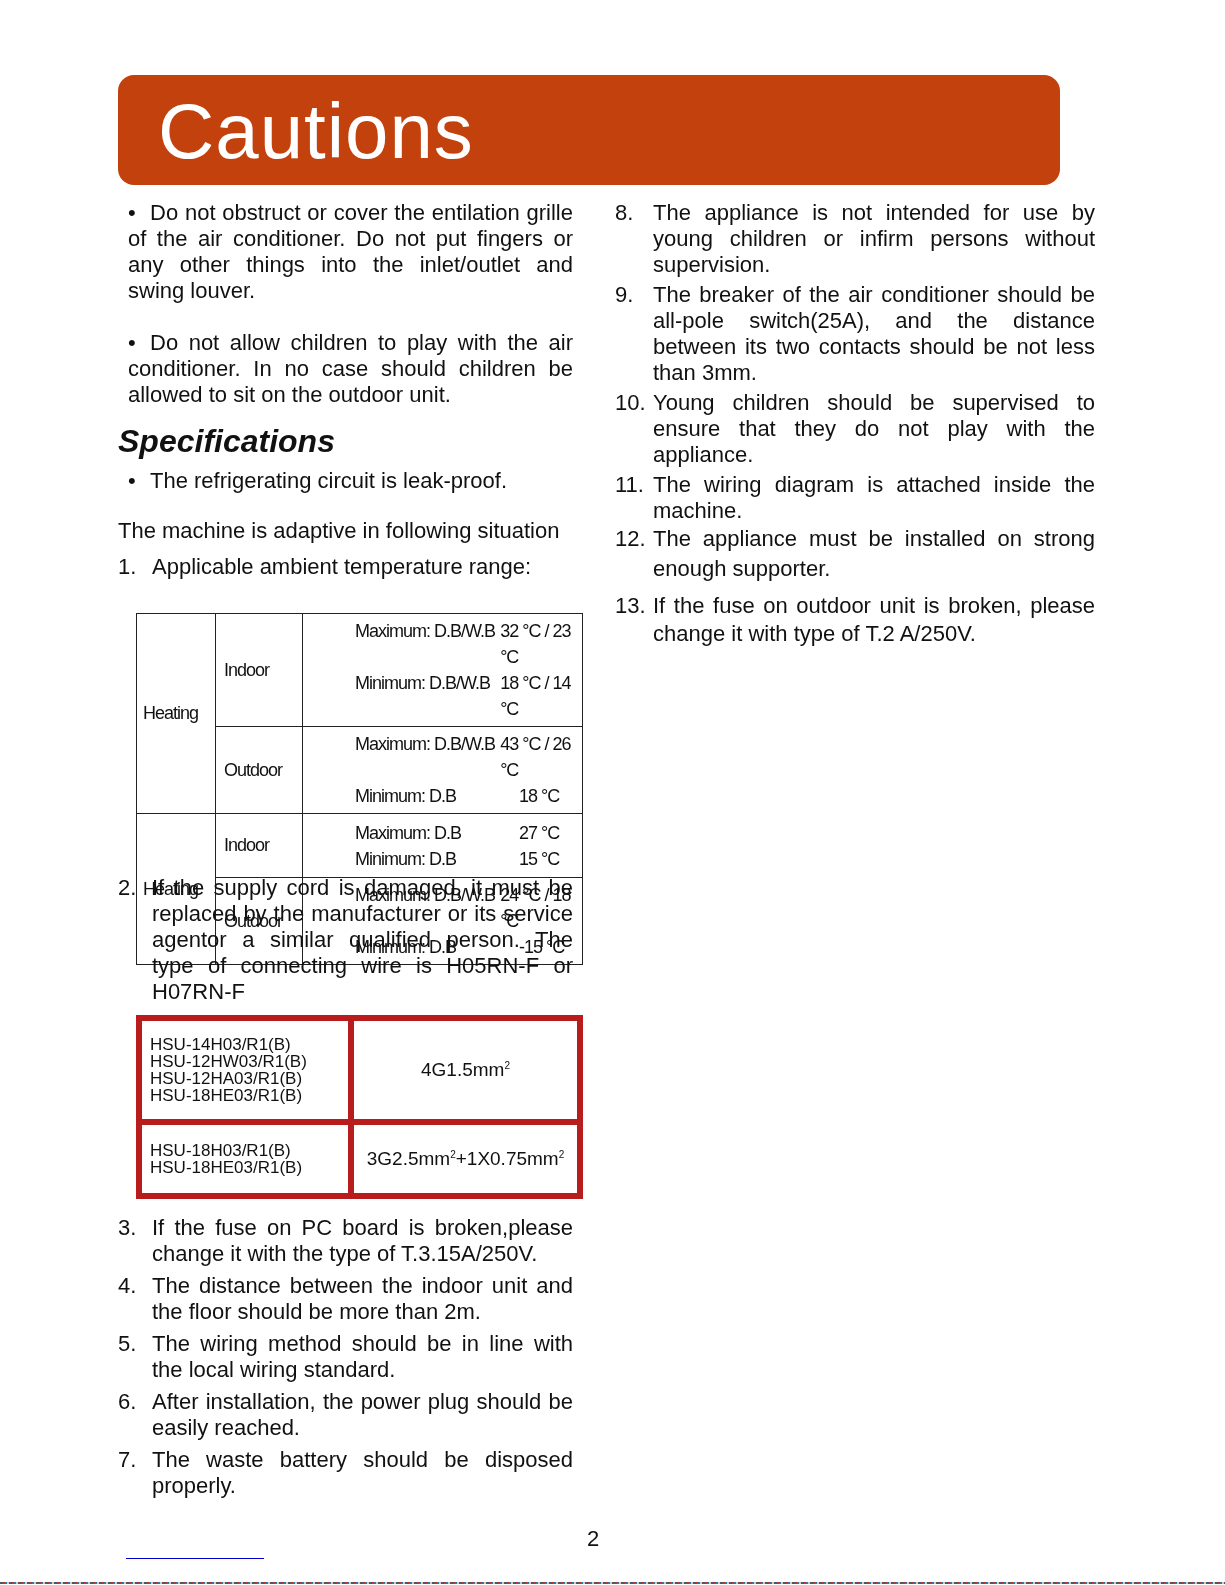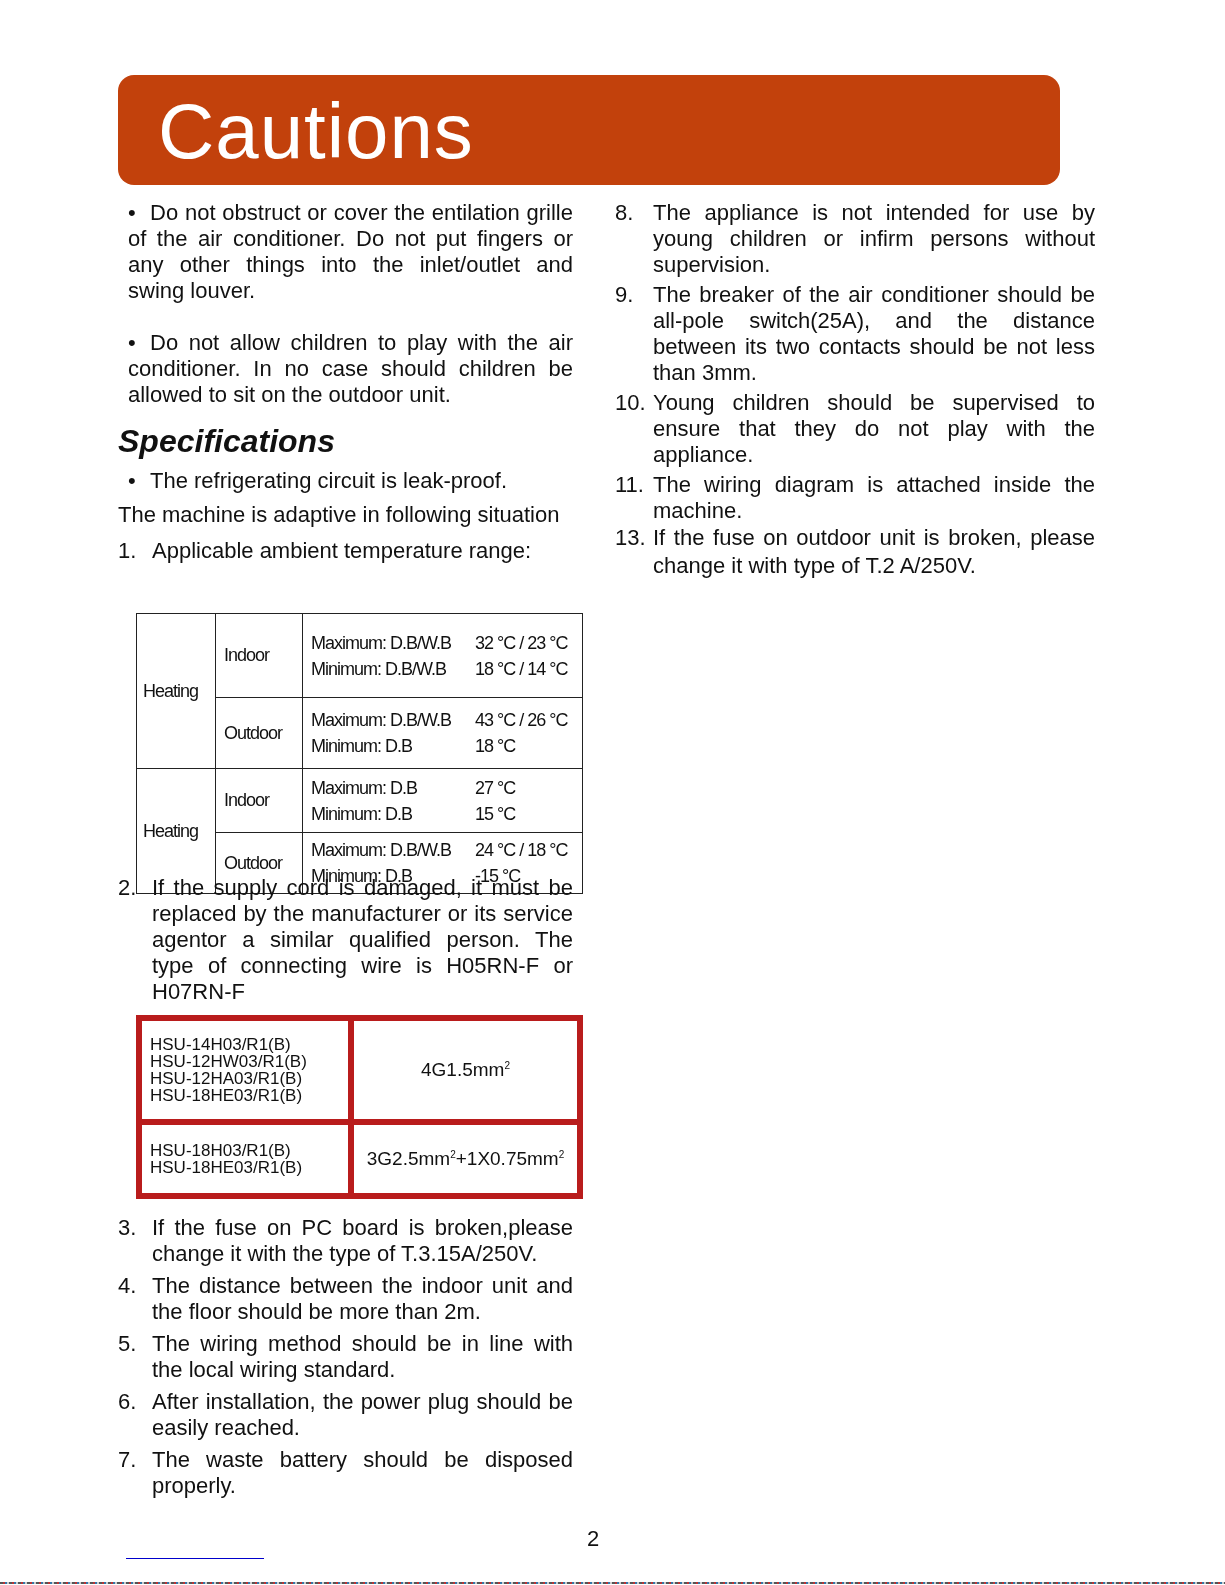--- a/index.html
+++ b/index.html
@@ -33,21 +33,21 @@
 
   table { border-collapse: collapse; }
   .temp-table {
     position: absolute; left: 136px; top: 613px; width: 447px;
     font-size: 18px; letter-spacing: -1px;
   }
   .temp-table td { border: 1px solid #222; padding: 0 0 0 6px; vertical-align: middle; }
   .temp-table td.mode { width: 72px; }
   .temp-table td.loc { width: 78px; padding-left: 8px; }
   .temp-table td.vals { padding: 4px 0 4px 8px; line-height: 26px; }
-  .vrow { display: flex; }
+  .vrow { display: flex; margin-left: 44px; }
   .vrow .lbl { width: 164px; }
   .temp-table tr.r1 td { height: 75px; }
   .temp-table tr.r2 td { height: 62px; }
   .temp-table tr.r3 td { height: 55px; }
   .temp-table tr.r4 td { height: 48px; }
 
   .wire-table {
     position: absolute; left: 136px; top: 1015px; width: 447px;
     font-size: 17px;
   }
@@ -77,21 +77,21 @@
   <p class="para bullet-line">
     <span class="dot">•</span><span>Do not obstruct or cover the  entilation grille of the air conditioner. Do not put fingers or any other things into the inlet/outlet and swing louver.</span>
   </p>
   <div class="gap-lg"></div>
   <p class="para bullet-line">
     <span class="dot">•</span><span>Do not allow children to play with the air conditioner. In no case should children be allowed to sit on the outdoor unit.</span>
   </p>
 
   <div class="heading">Specifications</div>
 
-  <p class="para bullet-line" style="margin-bottom:8px;">
+  <p class="para bullet-line" style="margin-bottom:24px;">
     <span class="dot">•</span><span>The refrigerating circuit is leak-proof.</span>
   </p>
   <p class="para" style="margin-bottom:10px;">The machine is adaptive in following situation</p>
   <div class="item">
     <span class="num">1.</span>
     <span class="txt">Applicable ambient temperature range:</span>
   </div>
 </div>
 
 <table class="temp-table">
@@ -218,20 +218,24 @@
     <span class="txt">The breaker of the air conditioner should be all-pole switch(25A), and the distance between its two contacts should be not less than 3mm.</span>
   </div>
   <div class="item" style="margin-bottom:4px;">
     <span class="num">10.</span>
     <span class="txt">Young children should be supervised to ensure that they do not play with the appliance.</span>
   </div>
   <div class="item" style="margin-bottom:0;">
     <span class="num">11.</span>
     <span class="txt">The wiring diagram is attached inside the machine.</span>
   </div>
+  <div class="item" style="margin-bottom:8px; line-height:30px;">
+    <span class="num">12.</span>
+    <span class="txt">The appliance must be installed on strong enough supporter.</span>
+  </div>
   <div class="item" style="line-height:28px;">
     <span class="num">13.</span>
     <span class="txt">If the fuse on outdoor unit is broken, please change it with type of T.2  A/250V.</span>
   </div>
 </div>
 
 <div class="page-number">2</div>
 <div class="footer-link"></div>
 <div class="footer-rule"></div>
 

